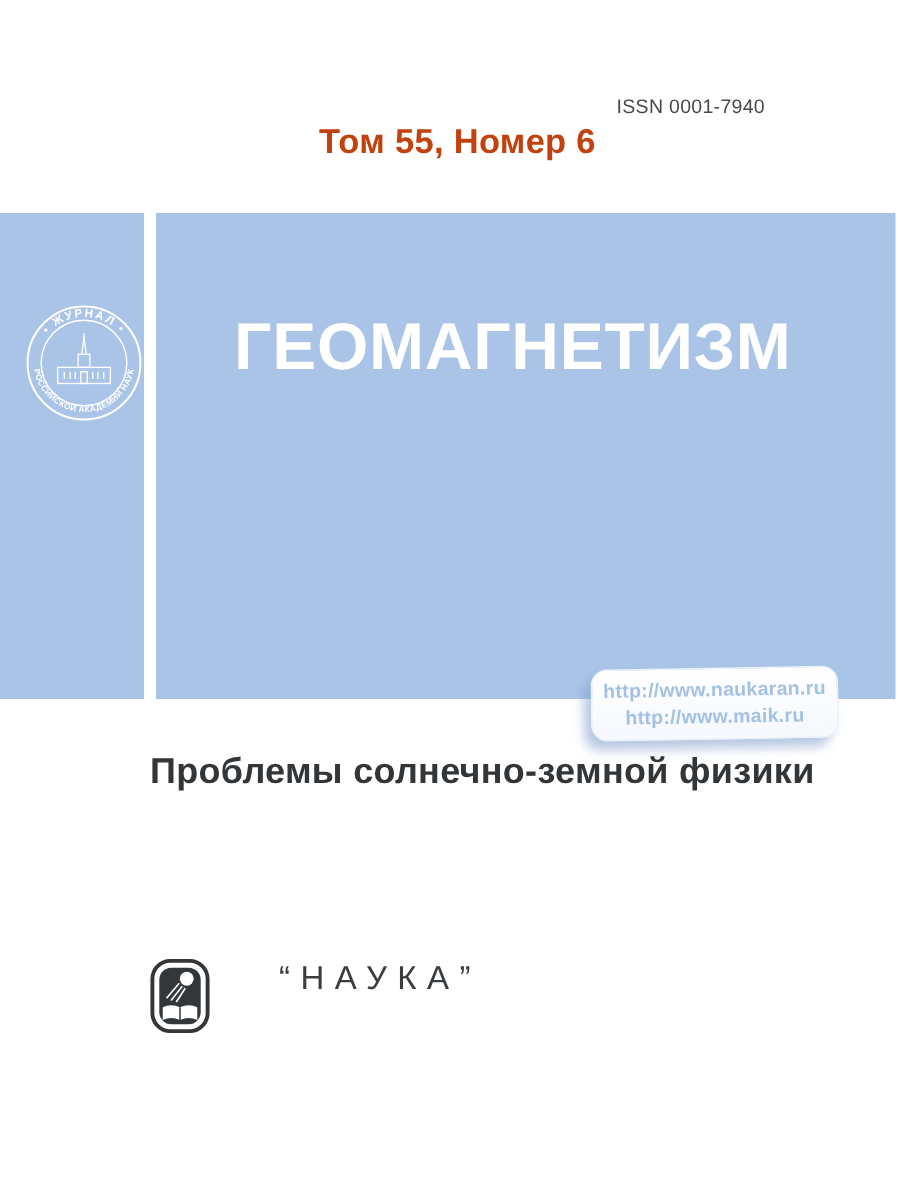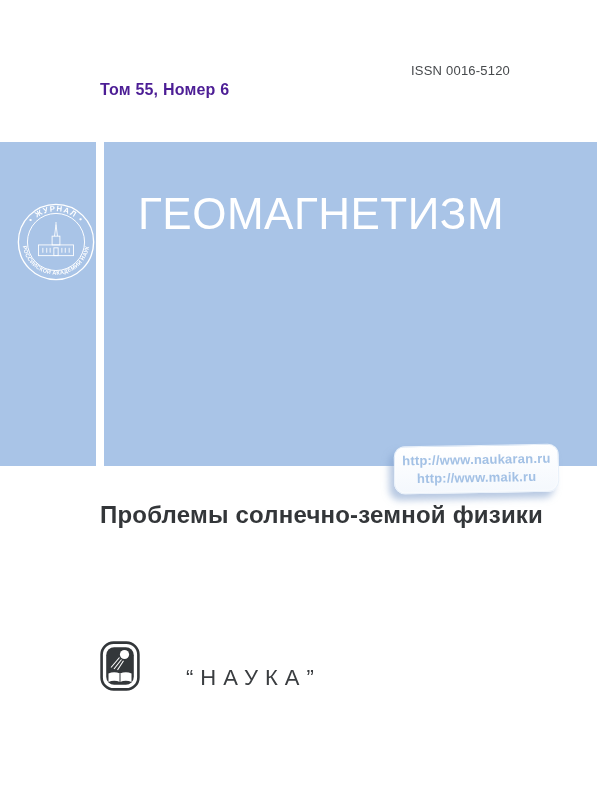--- a/index.html
+++ b/index.html
@@ -7,35 +7,35 @@
     position:relative;width:600px;height:800px;background:#ffffff;overflow:hidden;
     font-family:"Liberation Sans","DejaVu Sans",sans-serif;
   }
   
   .issn{
     position:absolute;top:63px;left:0;width:510px;text-align:right;
     font-size:13px;color:#46494c;letter-spacing:0.2px;
   }
   .vol-row{
     position:absolute;top:81px;left:100px;width:410px;
-    display:flex;justify-content:flex-start;
-    font-size:16px;font-weight:bold;color:#4c1d95;letter-spacing:0.2px;
+    display:flex;justify-content:center;
+    font-size:23px;font-weight:bold;color:#c2410c;letter-spacing:0.2px;
   }
   
   .cover-left{
     position:absolute;left:0;top:142px;width:96px;height:324px;background:#a9c4e7;
   }
   .cover-main{
     position:absolute;left:104px;top:142px;width:493px;height:324px;background:#a9c4e7;
   }
   .seal{position:absolute;left:17px;top:61px;width:78px;height:78px;}
   .seal text{fill:#ffffff;font-family:"Liberation Sans","DejaVu Sans",sans-serif;}
   .journal-title{
-    margin:0;padding:51px 0 0 34px;
-    font-size:44px;line-height:41px;font-weight:normal;color:#ffffff;letter-spacing:0.5px;
+    margin:18px;padding:51px 0 0 34px;
+    font-size:44px;line-height:41px;font-weight:bold;color:#ffffff;letter-spacing:0.5px;
   }
   .journal-title span{display:block;}
   
   .url-badge{
     position:absolute;left:290px;top:303px;width:163px;height:46px;
     background:linear-gradient(180deg,#ffffff 0%,#f4f8fd 100%);
     border:1px solid #e9f1fa;border-radius:11px;
     box-shadow:-5px 6px 7px rgba(125,156,203,0.55), inset 0 0 3px #ffffff;
     display:flex;flex-direction:column;justify-content:center;align-items:center;
     transform:rotate(-1deg);
@@ -44,33 +44,33 @@
     font-size:13px;line-height:18px;font-weight:bold;color:#a3c1e5;letter-spacing:0.2px;
   }
   
   .subtitle{
     position:absolute;left:100px;top:501px;
     font-size:24px;font-weight:bold;color:#333639;letter-spacing:0.2px;
   }
   
   .publisher{
     position:absolute;left:100px;top:639px;height:52px;
-    display:flex;align-items:flex-end;
+    display:flex;align-items:flex-start;
   }
   .nauka-emblem{width:40px;height:50px;}
   .publisher-name{
     margin-left:46px;font-size:22px;color:#3a3d40;letter-spacing:7px;white-space:nowrap;
   }
 </style>
 </head>
 <body>
 
 <div class="page">
 
-  <div class="issn">ISSN 0016-5120</div>
+  <div class="issn">ISSN 0001-7940</div>
   <div class="vol-row">
     <span>Том 55, Номер 6</span>
   </div>
 
   <div class="cover-left">
     <svg class="seal" viewBox="0 0 80 80">
       <defs>
         <path id="arcTop" d="M 7.5,41 A 32.5,32.5 0 0 1 72.5,41"></path>
         <path id="arcBottom" d="M 5.5,39 A 34.5,34.5 0 0 0 74.5,39"></path>
       </defs>

